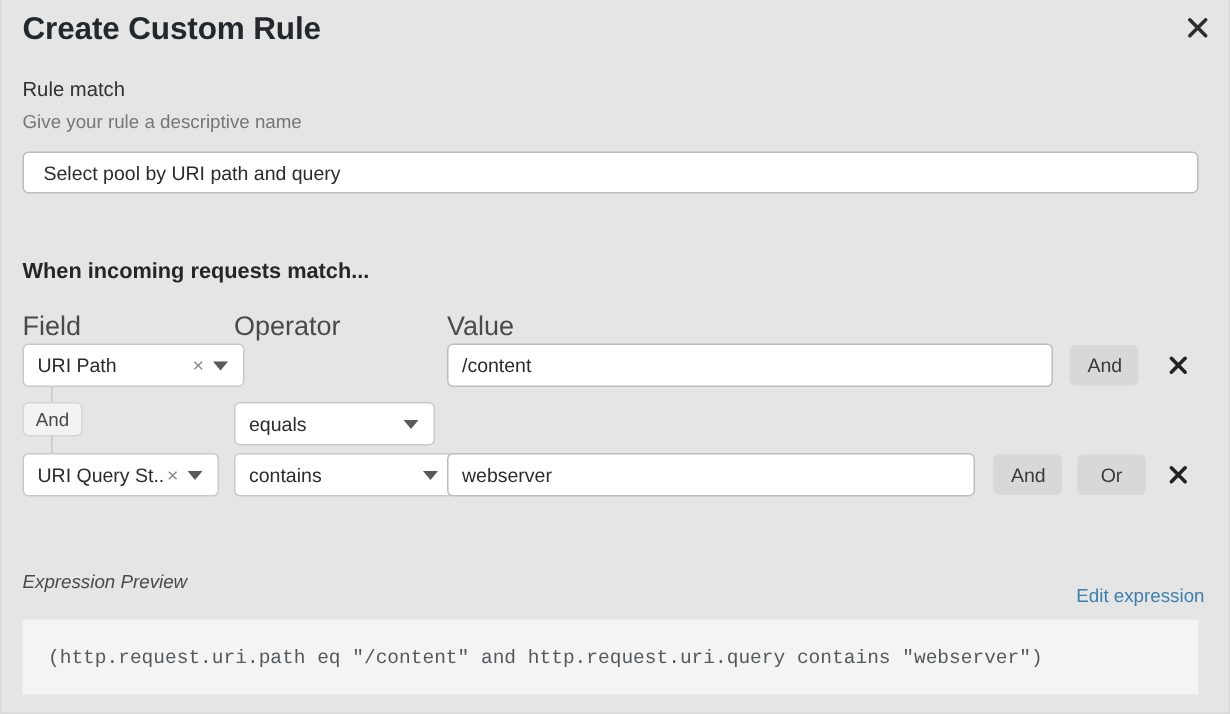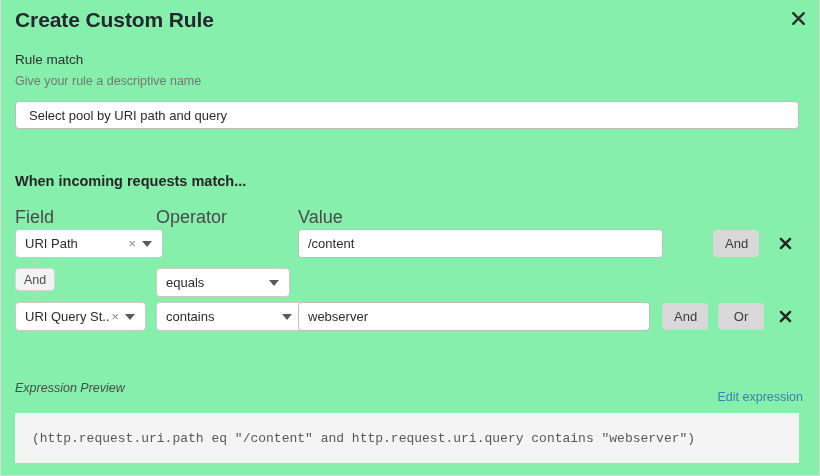--- a/index.html
+++ b/index.html
@@ -9,21 +9,21 @@
   }
   body {
     font-family: "Liberation Sans", sans-serif;
     -webkit-font-smoothing: antialiased;
   }
   .modal {
     position: relative;
     width: 820px;
     height: 476px;
     box-sizing: border-box;
-    background: #86efac;
+    background: #e5e5e5;
     border-left: 1px solid #d9d9d9;
     border-right: 1px solid #d9d9d9;
     border-bottom: 1px solid #d9d9d9;
     overflow: hidden;
   }
 
   
   .modal-title {
     position: absolute;
     left: 14px;
@@ -138,21 +138,21 @@
     border-right: 5px solid transparent;
     border-top: 6px solid #5a5a5a;
     margin-right: 4px;
   }
 
   #field-select-1    { left: 14px;  top: 229px; width: 148px; }
   #operator-select-1 { left: 155px; top: 229px; width: 134px; margin-top: 39px; }
   #field-select-2    { left: 14px;  top: 302px; width: 131px; }
   #operator-select-2 { left: 155px; top: 302px; width: 147px; }
 
-  #value-input-1 { left: 297px; top: 229px; width: 365px; height: 29px; }
+  #value-input-1 { left: 297px; top: 229px; width: 404px; height: 29px; }
   #value-input-2 { left: 297px; top: 302px; width: 352px; height: 29px; }
 
   
   .pill-btn {
     position: absolute;
     box-sizing: border-box;
     height: 27px;
     background: #d8d8d8;
     border: none;
     border-radius: 4px;

